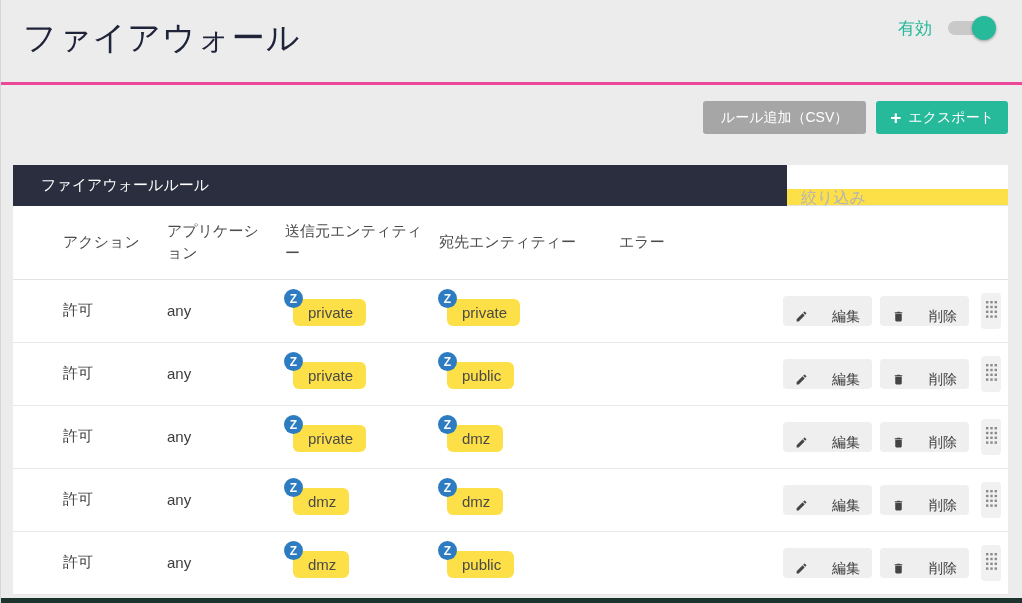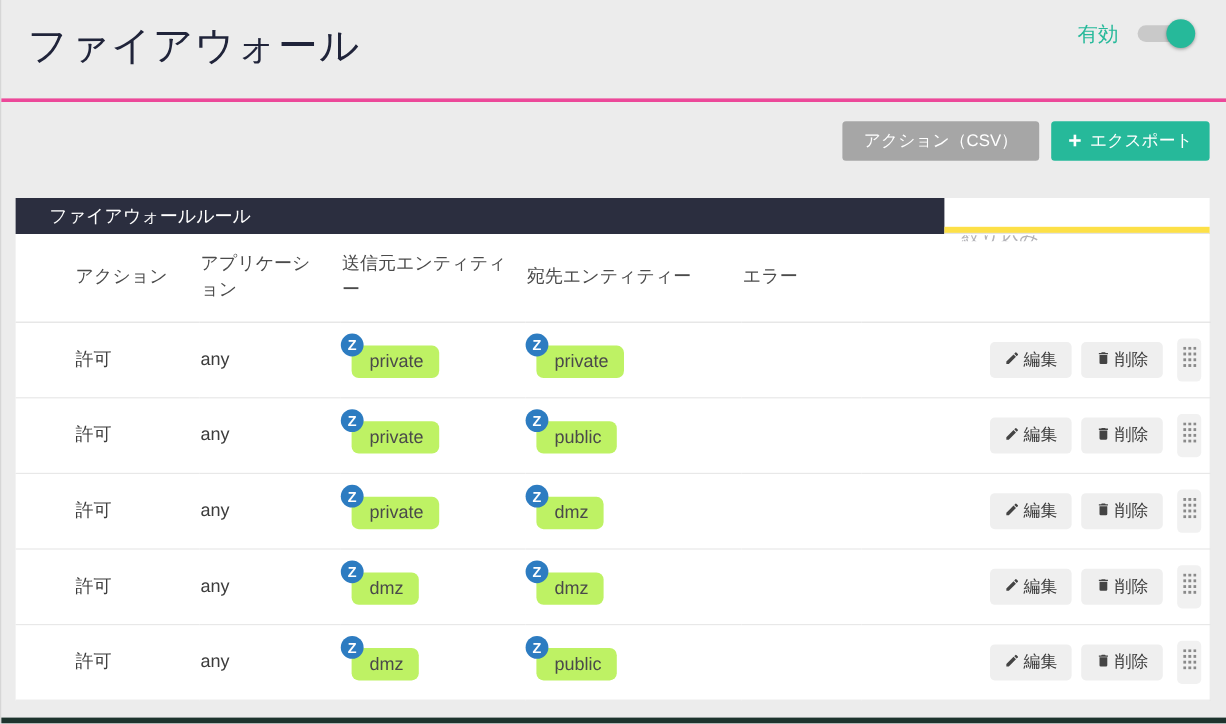--- a/index.html
+++ b/index.html
@@ -49,21 +49,21 @@
   }
   .btn { border:none; border-radius:3px; height:33px; font-size:14px;
          font-family:inherit; cursor:pointer; display:inline-flex;
          align-items:center; }
   .btn-export { background:#a6a6a6; color:#fff; padding:0 18px; }
   .btn-add { background:#26b99a; color:#fff; padding:0 14px; gap:7px; }
   .btn-add .plus { font-size:19px; font-weight:bold; line-height:1; }
 
   
   .panel { margin:0 14px 0 12px; background:#fff; }
-  .panel-header { display:flex; height:30px; }
+  .panel-header { display:flex; height:41px; }
   .panel-title-bar {
     flex:1; background:#2b2e3f; color:#fff;
     display:flex; align-items:center;
     padding-left:28px; font-size:15px;
   }
   .filter-box { width:221px; background:#fde047; border-bottom:1px solid #e3e3e3;margin-top:24px; }
   .filter-input {
     width:100%; height:100%;
     border:none; outline:none;
     padding:0 10px 0 14px;
@@ -86,37 +86,37 @@
     height:63px;
     font-size:15px; color:#3c3c3c;
     border-bottom:1px solid #e8e8e8;
     vertical-align:middle;
   }
 
   
   .zone { position:relative; display:inline-block; margin-left:8px; margin-top:4px; }
   .zone-pill {
     display:inline-block;
-    background:#bef264; border-radius:6px;
+    background:#fde047; border-radius:6px;
     padding:5px 13px 5px 15px;
     font-size:15px; color:#4a4a4a;
   }
   .zone-badge {
     position:absolute; top:-10px; left:-9px;
     width:19px; height:19px; border-radius:50%;
     background:#2d7cc1; color:#fff;
     font-size:12px; font-weight:bold;
     display:flex; align-items:center; justify-content:center;
   }
 
   
   td.c-buttons { padding-right:8px; }
   .row-actions { display:flex; justify-content:flex-end; align-items:center; gap:8px; }
   .row-btn {
-    display:inline-flex; align-items:center; gap:3px;
+    display:inline-flex; align-items:flex-end; gap:24px;
     background:#efefef; border:none; border-radius:4px;
     height:30px; padding:0 12px;
     font-size:14px; color:#3c3c3c; font-family:inherit; cursor:pointer;
   }
   .drag-handle {
     width:20px; height:36px; margin-left:4px;
     background:#f1f1f1; border-radius:4px;
     display:flex; align-items:center; justify-content:center;
     cursor:grab;
   }
@@ -135,21 +135,21 @@
   <div class="enable-control">
     <span class="enable-label">有効</span>
     <div class="toggle">
       <div class="toggle-track"></div>
       <div class="toggle-knob"></div>
     </div>
   </div>
 </div>
 
 <div class="toolbar">
-  <button class="btn btn-export">アクション（CSV）</button>
+  <button class="btn btn-export">ルール追加（CSV）</button>
   <button class="btn btn-add">
     <span class="plus">+</span>
     <span>エクスポート</span>
   </button>
 </div>
 
 <div class="panel">
   <div class="panel-header">
     <div class="panel-title-bar">ファイアウォールルール</div>
     <div class="filter-box">

